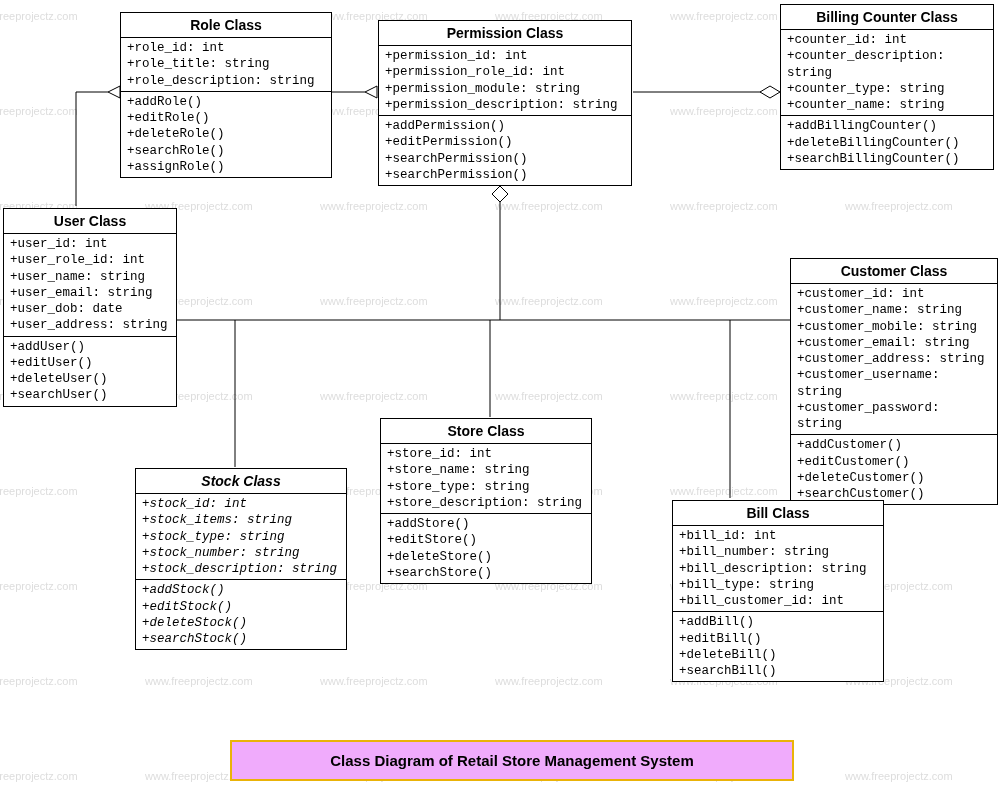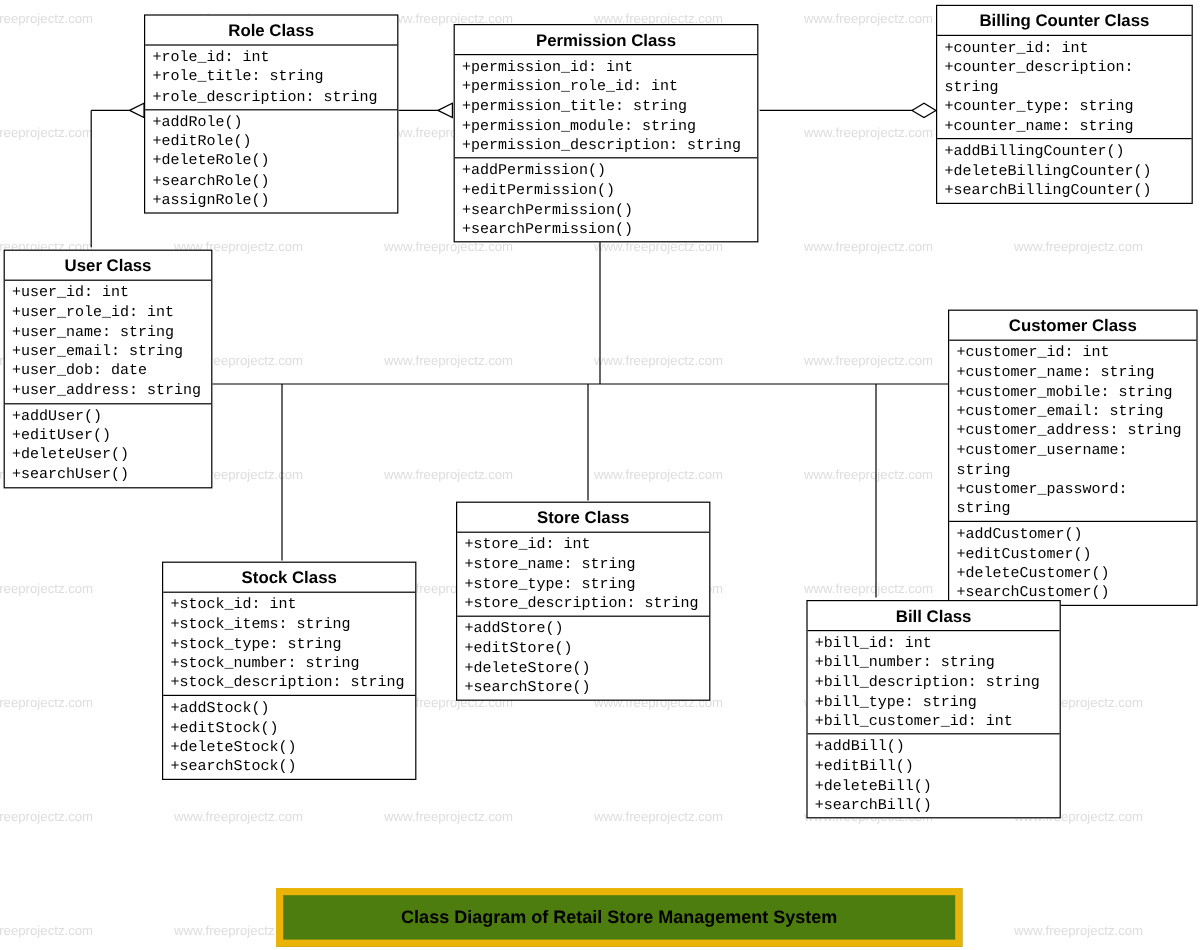--- a/index.html
+++ b/index.html
@@ -50,22 +50,22 @@
   .connectors {
     position: absolute;
     top: 0; left: 0;
     width: 1003px;
     height: 792px;
     z-index: 1;
     pointer-events: none;
   }
   .caption-box {
     position: absolute;
-    border: 6px solid #eab308;
-    background: #4d7c0f;
+    border: 2px solid #eab308;
+    background: #f0abfc;
     font-weight: bold;
     font-size: 15px;
     padding: 10px 20px;
     text-align: center;
     z-index: 2;
   }
 </style>
 </head>
 <body>
 
@@ -171,21 +171,20 @@
       <div>+searchRole()</div>
       <div>+assignRole()</div>
     </div>
 </div>
 
 <div class="uml-class" style="left:378px; top:20px; width:252px;">
   <div class="uml-title">Permission Class</div>
   <div class="uml-section">
       <div>+permission_id: int</div>
       <div>+permission_role_id: int</div>
-      <div>+permission_title: string</div>
       <div>+permission_module: string</div>
       <div>+permission_description: string</div>
     </div>
   <div class="uml-section">
       <div>+addPermission()</div>
       <div>+editPermission()</div>
       <div>+searchPermission()</div>
       <div>+searchPermission()</div>
     </div>
 </div>
@@ -235,21 +234,21 @@
       <div>+customer_password: string</div>
     </div>
   <div class="uml-section">
       <div>+addCustomer()</div>
       <div>+editCustomer()</div>
       <div>+deleteCustomer()</div>
       <div>+searchCustomer()</div>
     </div>
 </div>
 
-<div class="uml-class" style="left:135px; top:468px; width:210px;">
+<div class="uml-class" style="left:135px; top:468px; width:210px;font-style:italic;">
   <div class="uml-title">Stock Class</div>
   <div class="uml-section">
       <div>+stock_id: int</div>
       <div>+stock_items: string</div>
       <div>+stock_type: string</div>
       <div>+stock_number: string</div>
       <div>+stock_description: string</div>
     </div>
   <div class="uml-section">
       <div>+addStock()</div>

